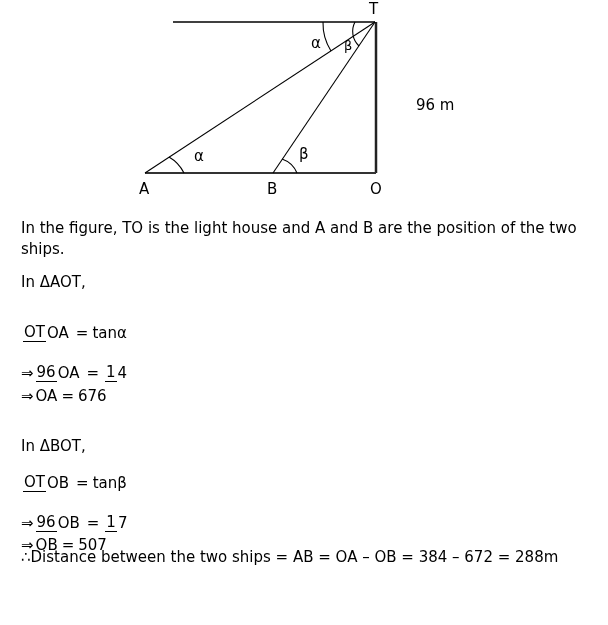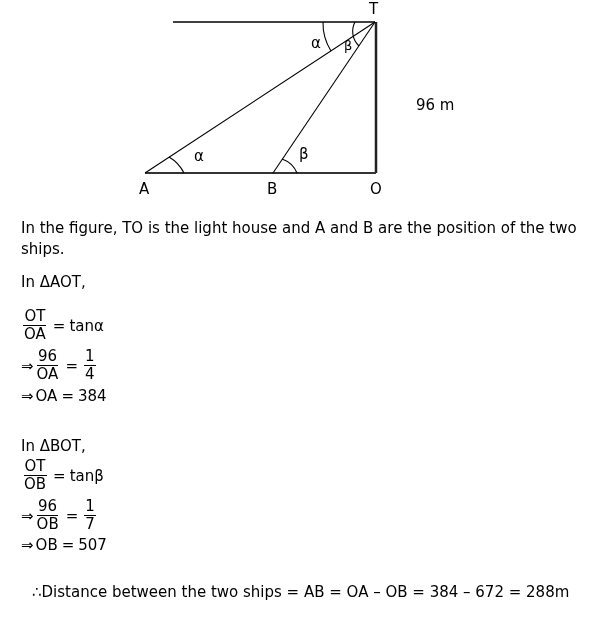--- a/index.html
+++ b/index.html
@@ -1,21 +1,21 @@
 <!DOCTYPE html>
 <html><head>
   <meta charset="utf-8">
   <style>
     html, body { margin: 0; padding: 0; background: #ffffff; }
     body { width: 608px; height: 625px; position: relative; overflow: hidden; color: #000; }
     .figure { position: absolute; left: 0; top: 0; width: 608px; height: 205px; }
     .lbl { position: absolute; font-family: "DejaVu Sans", sans-serif; font-size: 15px; color: #000; }
     .prose { position: absolute; left: 21px; font-family: "DejaVu Sans", sans-serif; font-size: 15px; line-height: 21px; color: #000; }
     .math { position: absolute; left: 21px; font-family: "DejaVu Sans", sans-serif; font-size: 15px; color: #000; display: flex; align-items: center; white-space: nowrap; }
-    .frac { display: inline-flex; flex-direction: column; align-items: center; vertical-align: middle; margin: 0 2px; }
+    .frac { display: inline-flex; flex-direction: row; align-items: center; vertical-align: middle; margin: 16px 2px; }
     .frac .num { border-bottom: 1px solid #000; padding: 0 1px; line-height: 17px; }
     .frac .den { line-height: 17px; padding: 0 1px; }
     .op { margin: 0 4px; }
   </style>
 </head>
 <body>
 
 <div class="figure">
   <svg width="608" height="205">
 
@@ -69,21 +69,21 @@
   <span class="op">=</span>
   <span class="frac">
     <span class="num">1</span>
     <span class="den">4</span>
   </span>
 </div>
 <div class="math" style="top:387px;">
   <span>⇒</span>
   <span style="margin-left:2px;">OA</span>
   <span class="op">=</span>
-  <span>384</span>
+  <span>676</span>
 </div>
 
 <div class="prose" style="top:436px;">In ΔBOT,</div>
 
 <div class="math" style="top:458px;">
   <span class="frac">
     <span class="num">OT</span>
     <span class="den">OB</span>
   </span>
   <span class="op">=</span>
@@ -102,13 +102,13 @@
     <span class="den">7</span>
   </span>
 </div>
 <div class="math" style="top:536px;">
   <span>⇒</span>
   <span style="margin-left:2px;">OB</span>
   <span class="op">=</span>
   <span>507</span>
 </div>
 
-<div class="prose" style="top:582px;white-space:nowrap;margin-left:11px;">∴Distance between the two ships = AB = OA – OB = 384 – 672 = 288m</div>
+<div class="prose" style="top:547px;white-space:nowrap;">∴Distance between the two ships = AB = OA – OB = 384 – 672 = 288m</div>
 
 </body></html>

